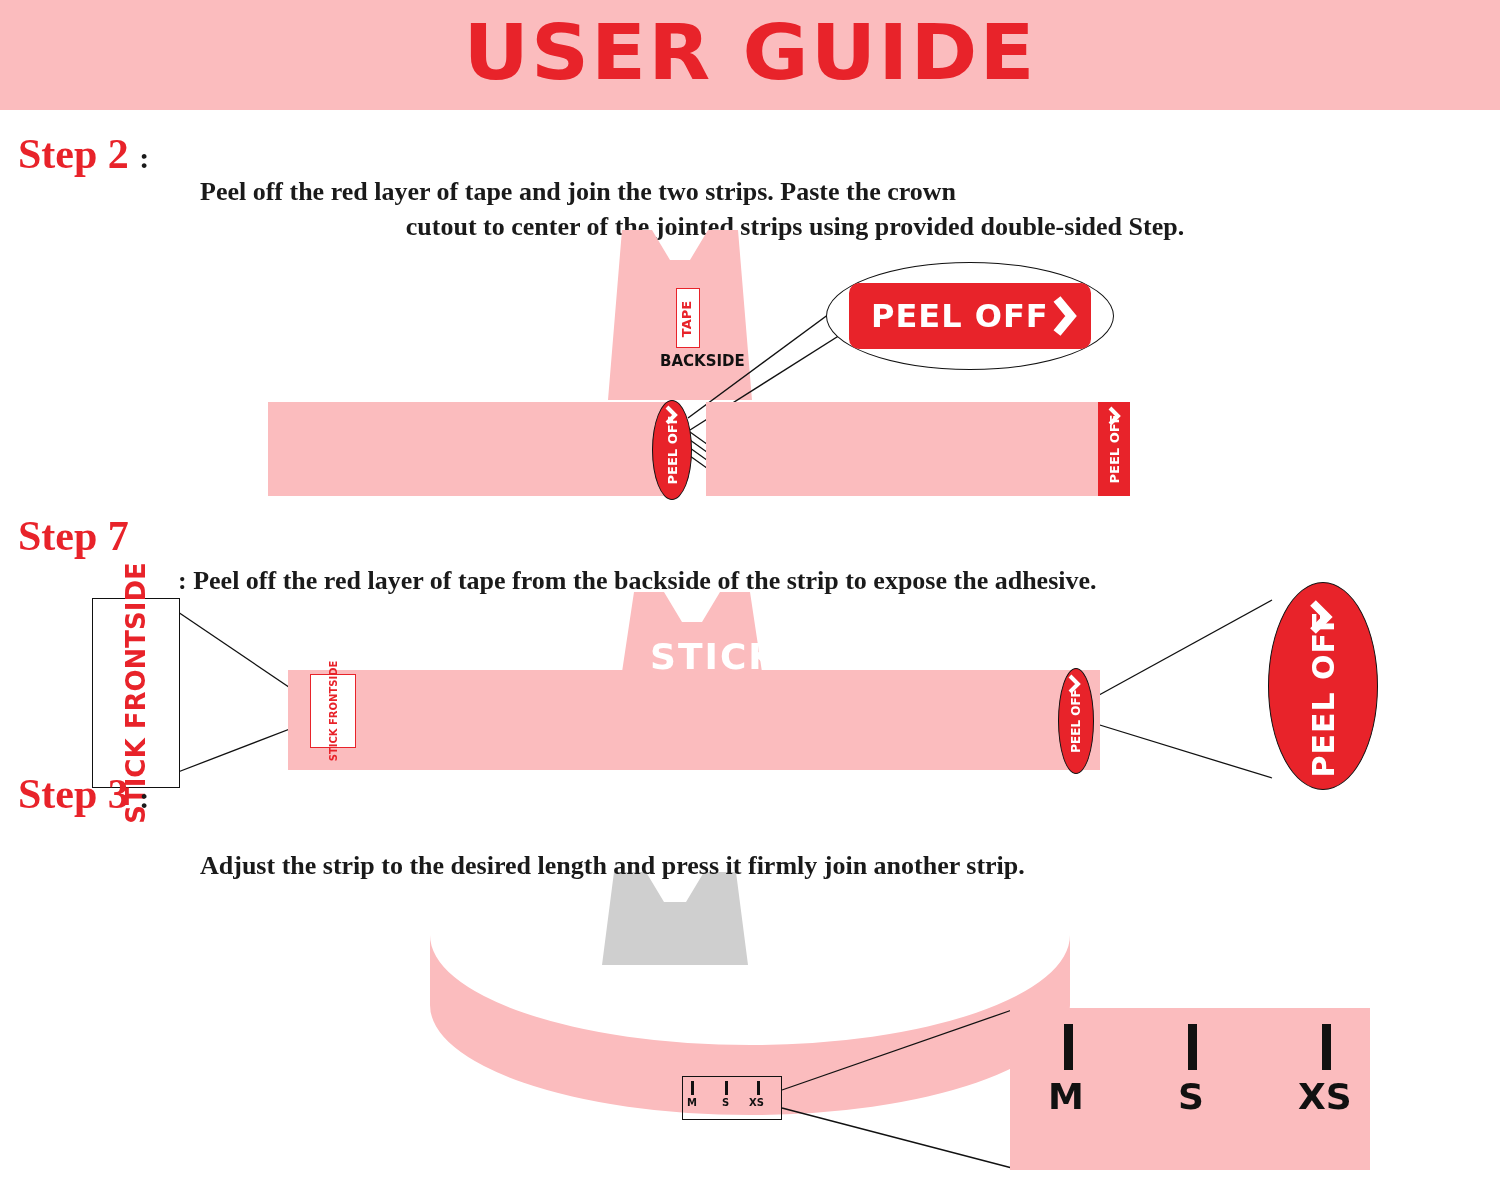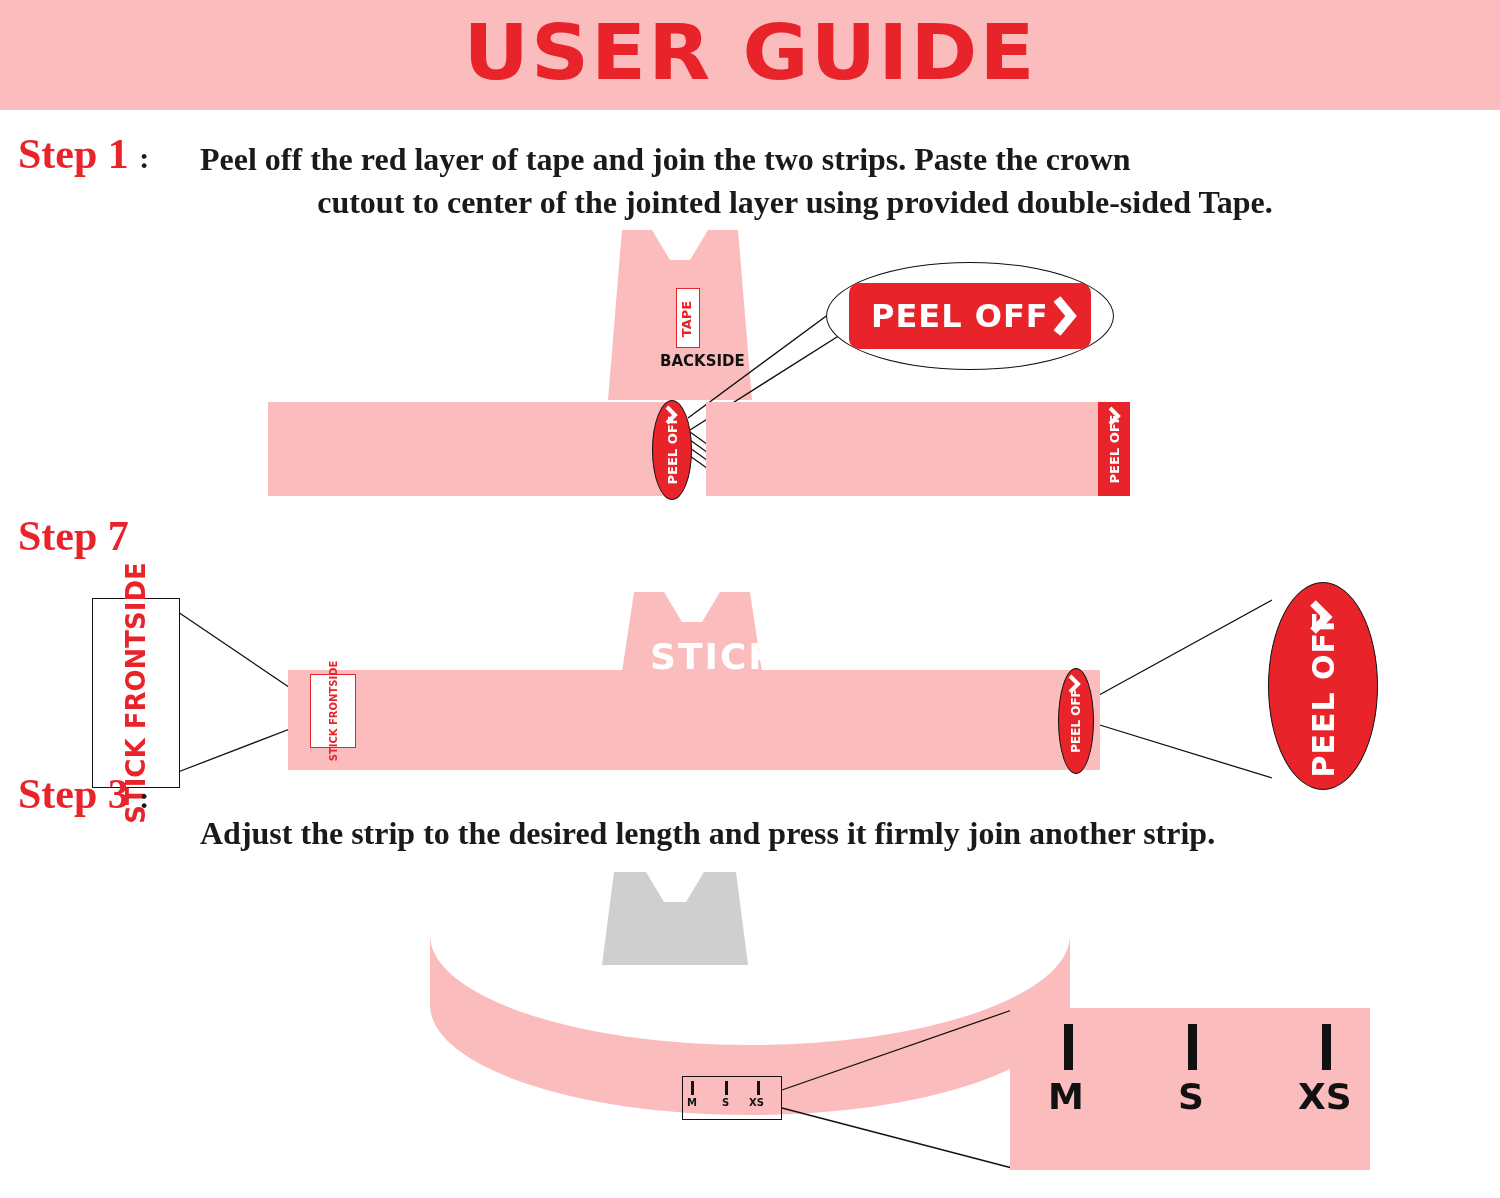--- a/index.html
+++ b/index.html
@@ -47,23 +47,24 @@
     font-family: "Liberation Serif", serif;
     font-weight: bold;
     font-size: 42px;
     color: #e8232a;
     white-space: nowrap;
   }
   .step-text {
     position: absolute;
     font-family: "Liberation Serif", serif;
     font-weight: bold;
-    font-size: 32px;
+    font-size: 26px;
     color: #1a1a1a;
     line-height: 1.35;
+    margin-top: 36px;
   }
 
   
   .pink { background: #fbbcbe; }
 
   .strip {
     position: absolute;
   }
 
   .red-oval {
@@ -115,26 +116,26 @@
 </style>
 </head>
 <body>
 
 <div id="page">
 
   <div class="header-band"></div>
   <div class="header-title">USER GUIDE</div>
 
   <div class="step-label" style="left:18px; top:130px;">
-    <span>Step 1</span>
+    <span>Step 2</span>
     <span style="font-size:30px; color:#1a1a1a;">:</span>
   </div>
   <div class="step-text" style="left:200px; top:138px; width:1240px;">
     <div>Peel off the red layer of tape and join the two strips. Paste the crown</div>
-    <div style="text-align:center; width:1190px;">cutout to center of the jointed layer using provided double-sided Tape.</div>
+    <div style="text-align:center; width:1190px;">cutout to center of the jointed strips using provided double-sided Step.</div>
   </div>
 
   <svg class="lines">
 
     <polygon points="622,230 652,230 670,260 690,260 708,230 738,230 752,400 608,400" fill="#fbbcbe"></polygon>
 
     <line x1="688" y1="418" x2="848" y2="300" stroke="#111" stroke-width="1.4"></line>
     <line x1="690" y1="430" x2="848" y2="330" stroke="#111" stroke-width="1.4"></line>
 
     <line x1="690" y1="432" x2="718" y2="452" stroke="#111" stroke-width="1.2"></line>
@@ -184,20 +185,24 @@
       <span class="callout-text" style="position:absolute; left:22px; top:14px; font-size:32px; color:#ffffff; letter-spacing:1px;">PEEL OFF</span>
       <svg width="40" height="66" style="position:absolute; right:8px; top:0;">
         <polyline points="14,16 28,33 14,50" fill="none" stroke="#ffffff" stroke-width="9"></polyline>
       </svg>
     </div>
   </div>
 
   <div class="step-label" style="left:18px; top:512px;">
     <span>Step 7</span>
   </div>
+  <div class="step-text" style="left:178px; top:527px; width:1300px;">
+    <span style="color:#1a1a1a;">:</span>
+    <span>Peel off the red layer of tape from the backside of the strip to expose the adhesive.</span>
+  </div>
 
   <div class="strip pink" style="left:288px; top:670px; width:812px; height:100px;"></div>
   <div style="position:absolute; left:650px; top:636px; font-family:'DejaVu Sans',sans-serif; font-weight:bold; font-size:36px; color:#ffffff; letter-spacing:2px;">STICK</div>
 
   <div class="tape-box" style="left:310px; top:674px; width:44px; height:72px; border-color:#e8232a;">
     <div style="position:absolute; left:50%; top:50%; transform:translate(-50%,-50%) rotate(-90deg); font-family:'DejaVu Sans',sans-serif; font-weight:bold; font-size:10px; color:#e8232a; white-space:nowrap;">STICK FRONTSIDE</div>
   </div>
 
   <div class="label-box" style="left:92px; top:598px; width:86px; height:188px;">
     <div style="position:absolute; left:50%; top:50%; transform:translate(-50%,-50%) rotate(-90deg); font-family:'DejaVu Sans',sans-serif; font-weight:bold; font-size:26px; color:#e8232a; white-space:nowrap;">STICK FRONTSIDE</div>

